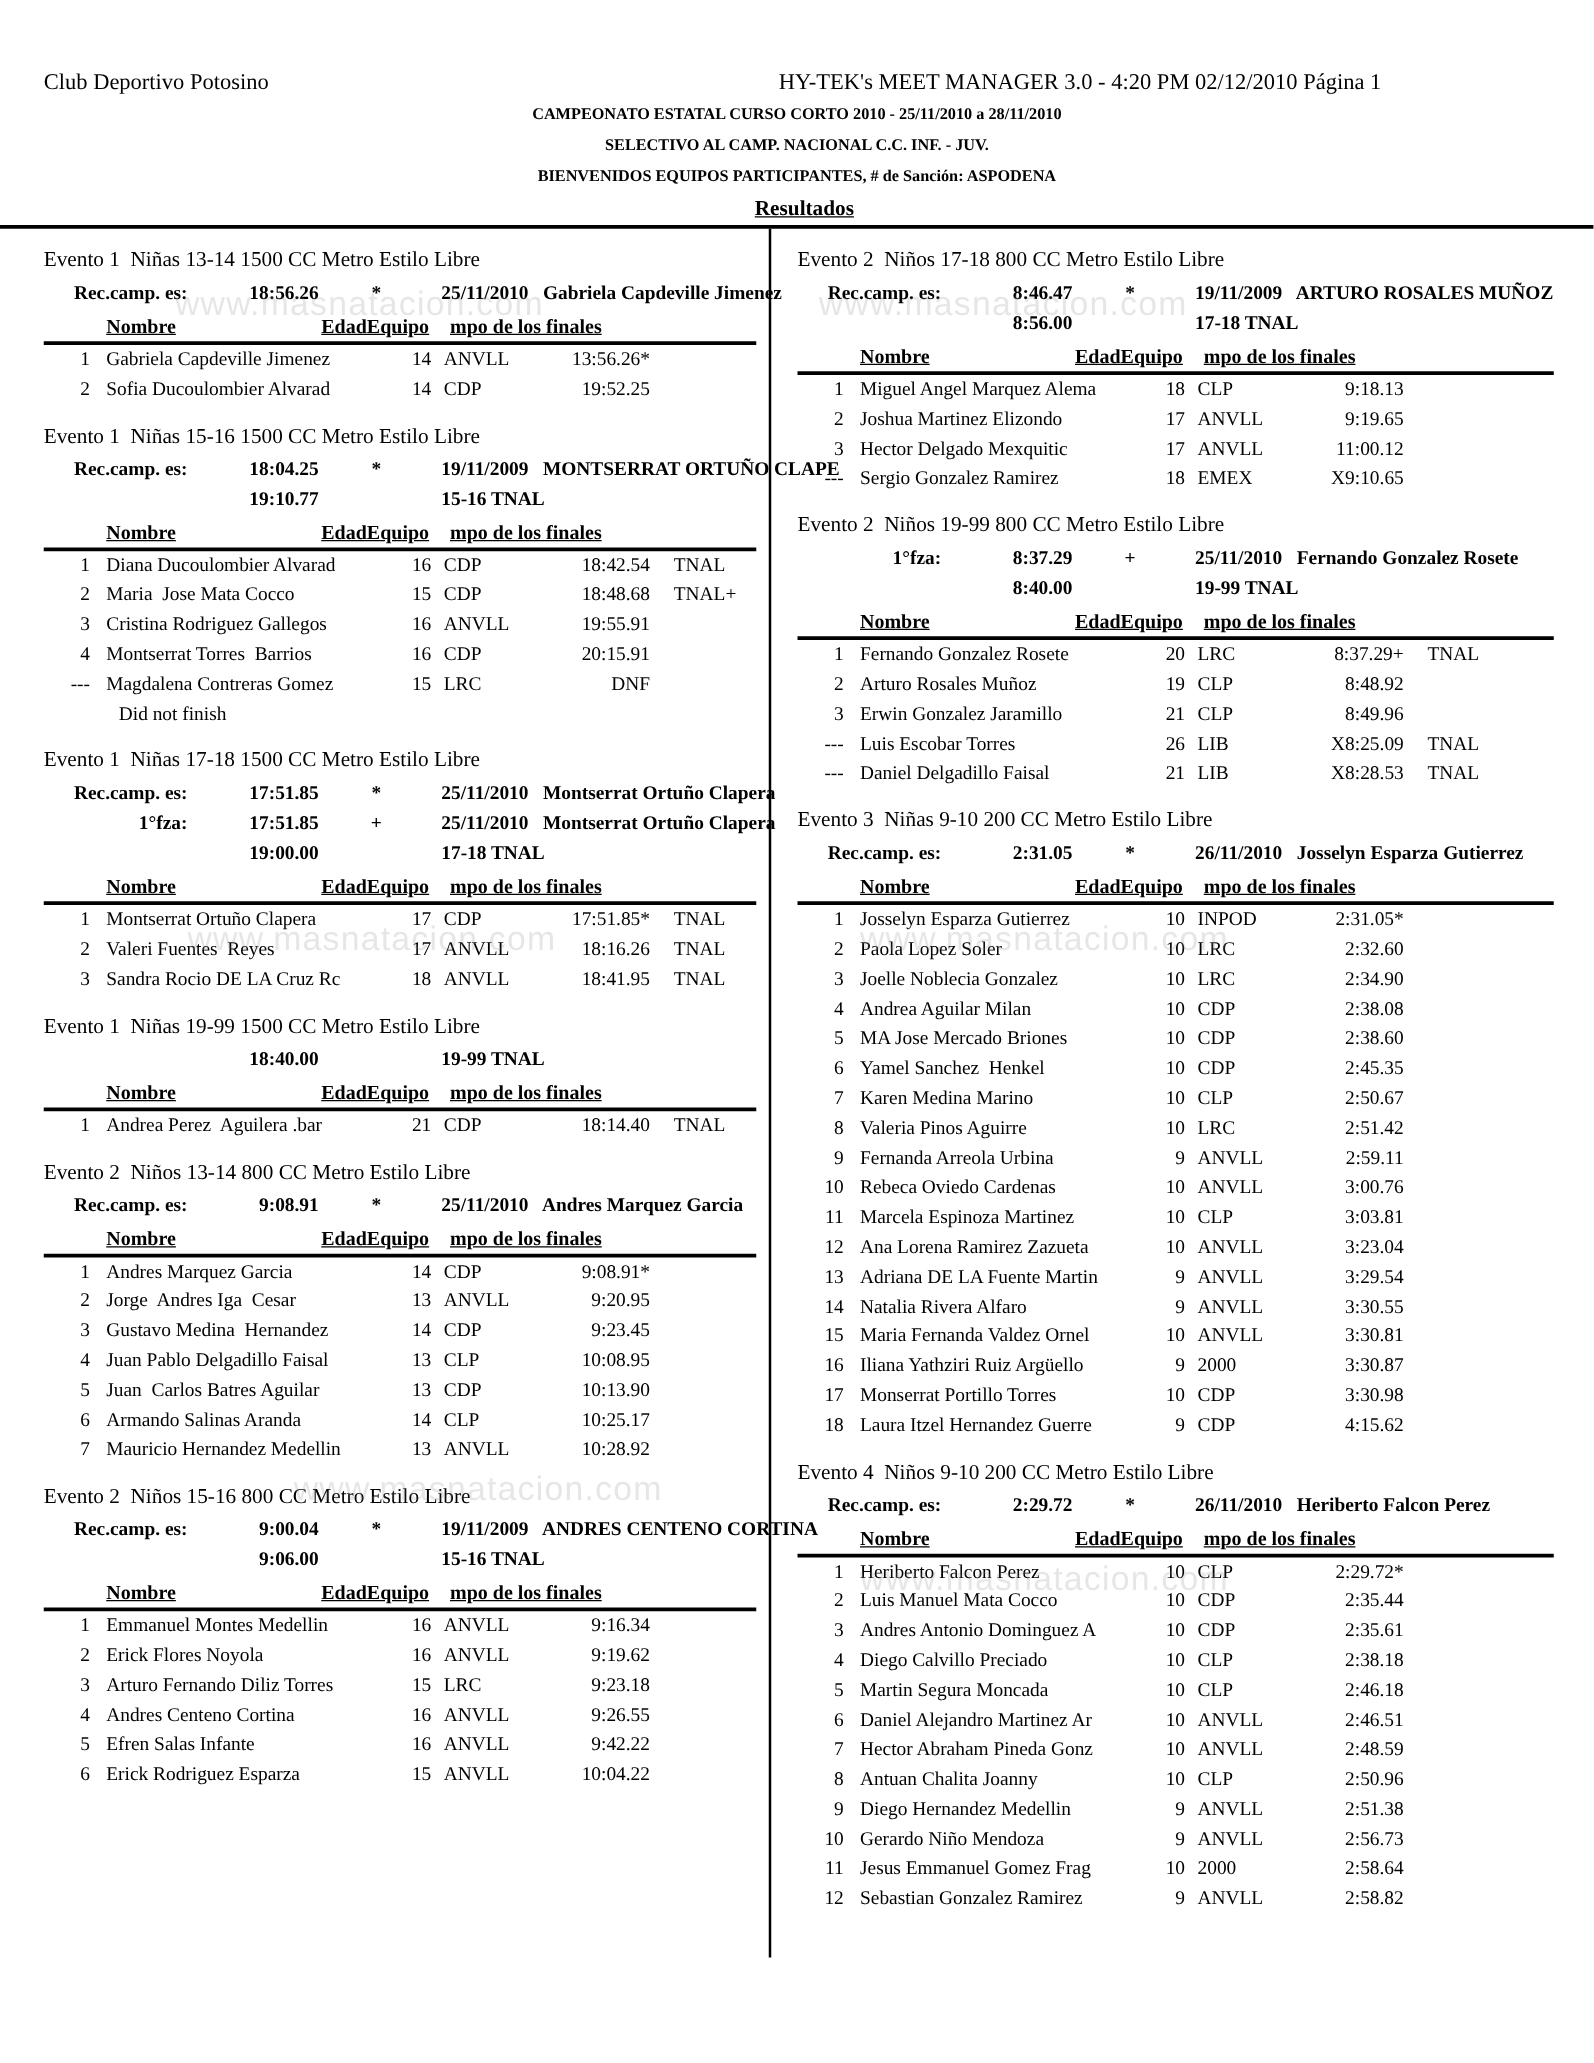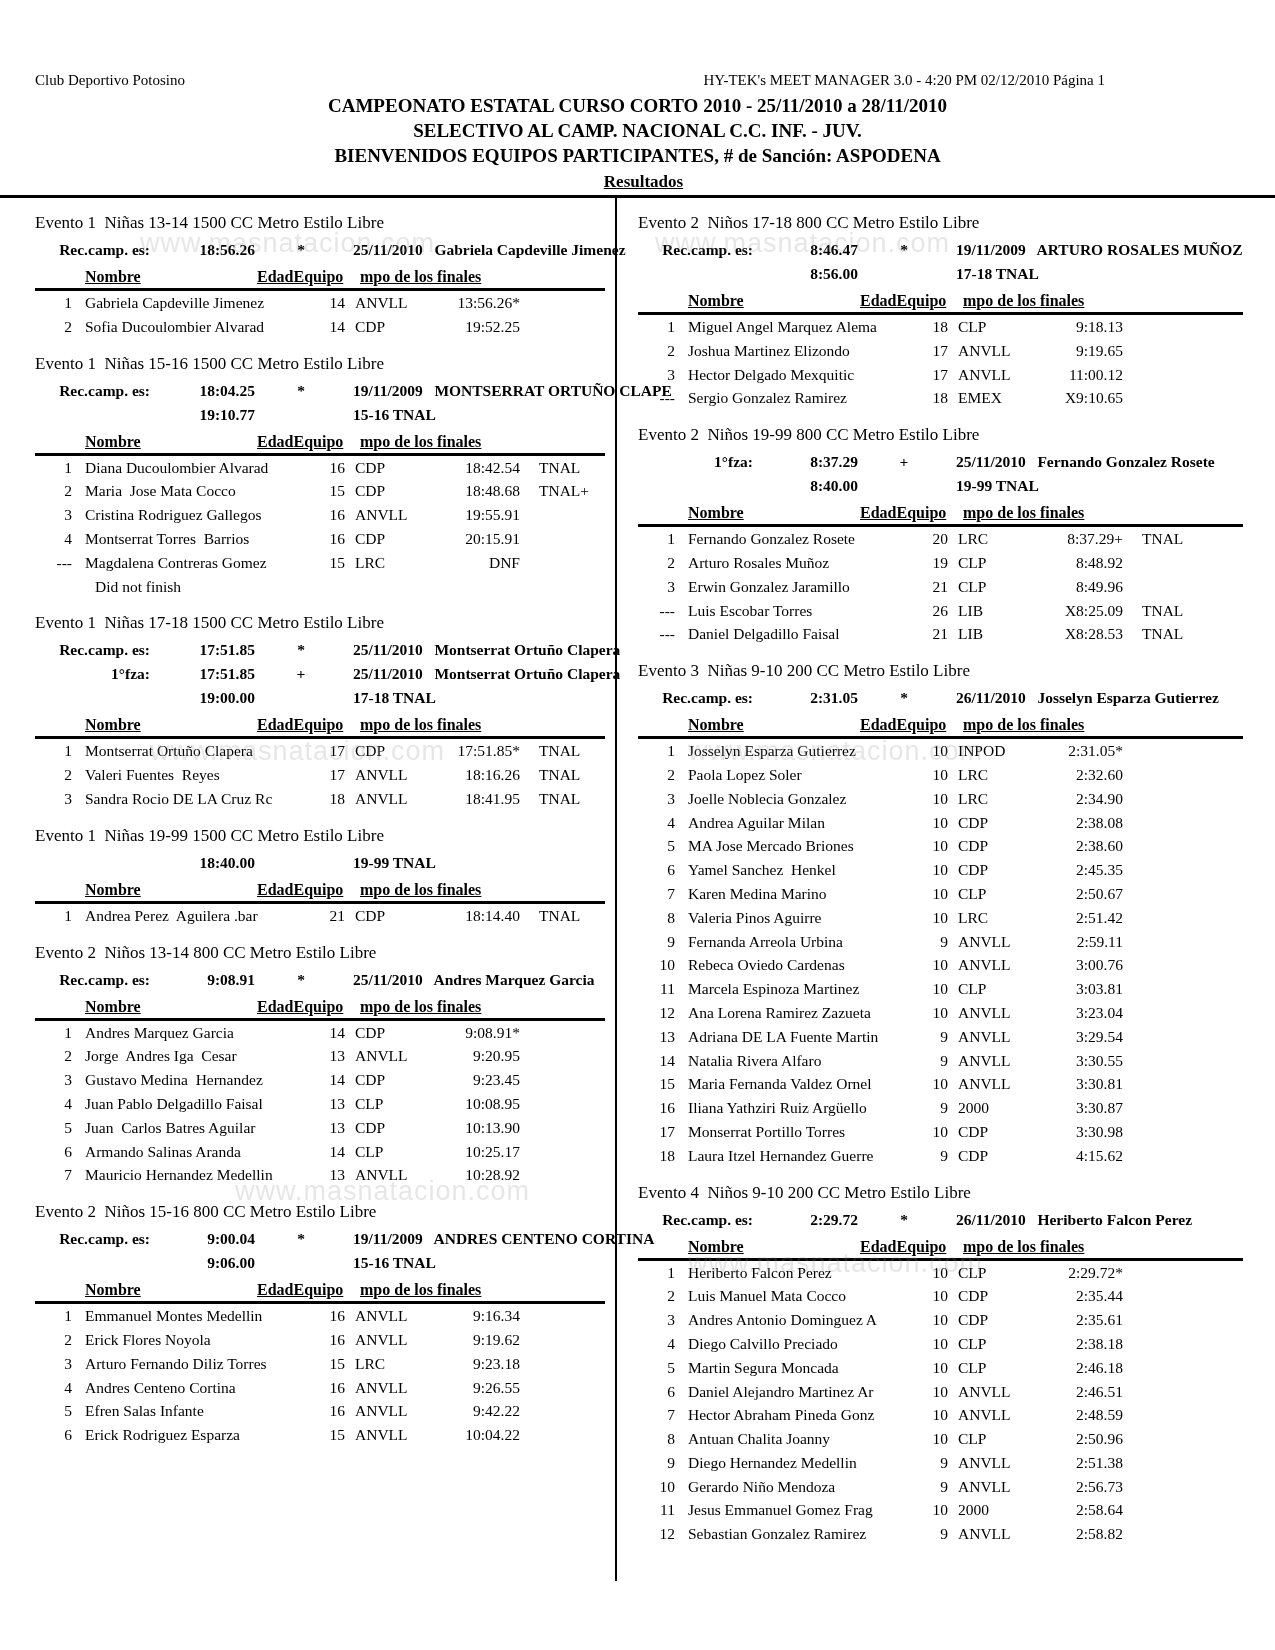--- a/index.html
+++ b/index.html
@@ -8,24 +8,24 @@
     width:1275px;height:1650px;
     background:#fff;
     color:#000;
     font-family:"Liberation Serif","DejaVu Serif",serif;
     overflow:hidden;
     box-sizing:border-box;
   }
   
   .topbar{
     display:flex;justify-content:space-between;
-    padding:70px 170px 0 35px;
-    font-size:15px;line-height:20px;font-family:Liberation Serif, serif;
-  }
-  .titles{ text-align:center; font-weight:bold; font-size:19px; }
+    padding:55px 170px 0 35px;
+    font-size:18px;line-height:20px;font-family:Liberation Serif, serif;
+  }
+  .titles{ text-align:center; font-weight:bold; font-size:13px; }
   .titles div{ margin-top:6px; line-height:19px; }
   .results-label{
     text-align:center; font-weight:bold; font-size:17px;
     text-decoration:underline; margin-top:7px;padding-left:12px;
   }
   .top-rule{
     margin:3px 0 0 0;
     border:none;border-top:3px solid #000;
   }
   

